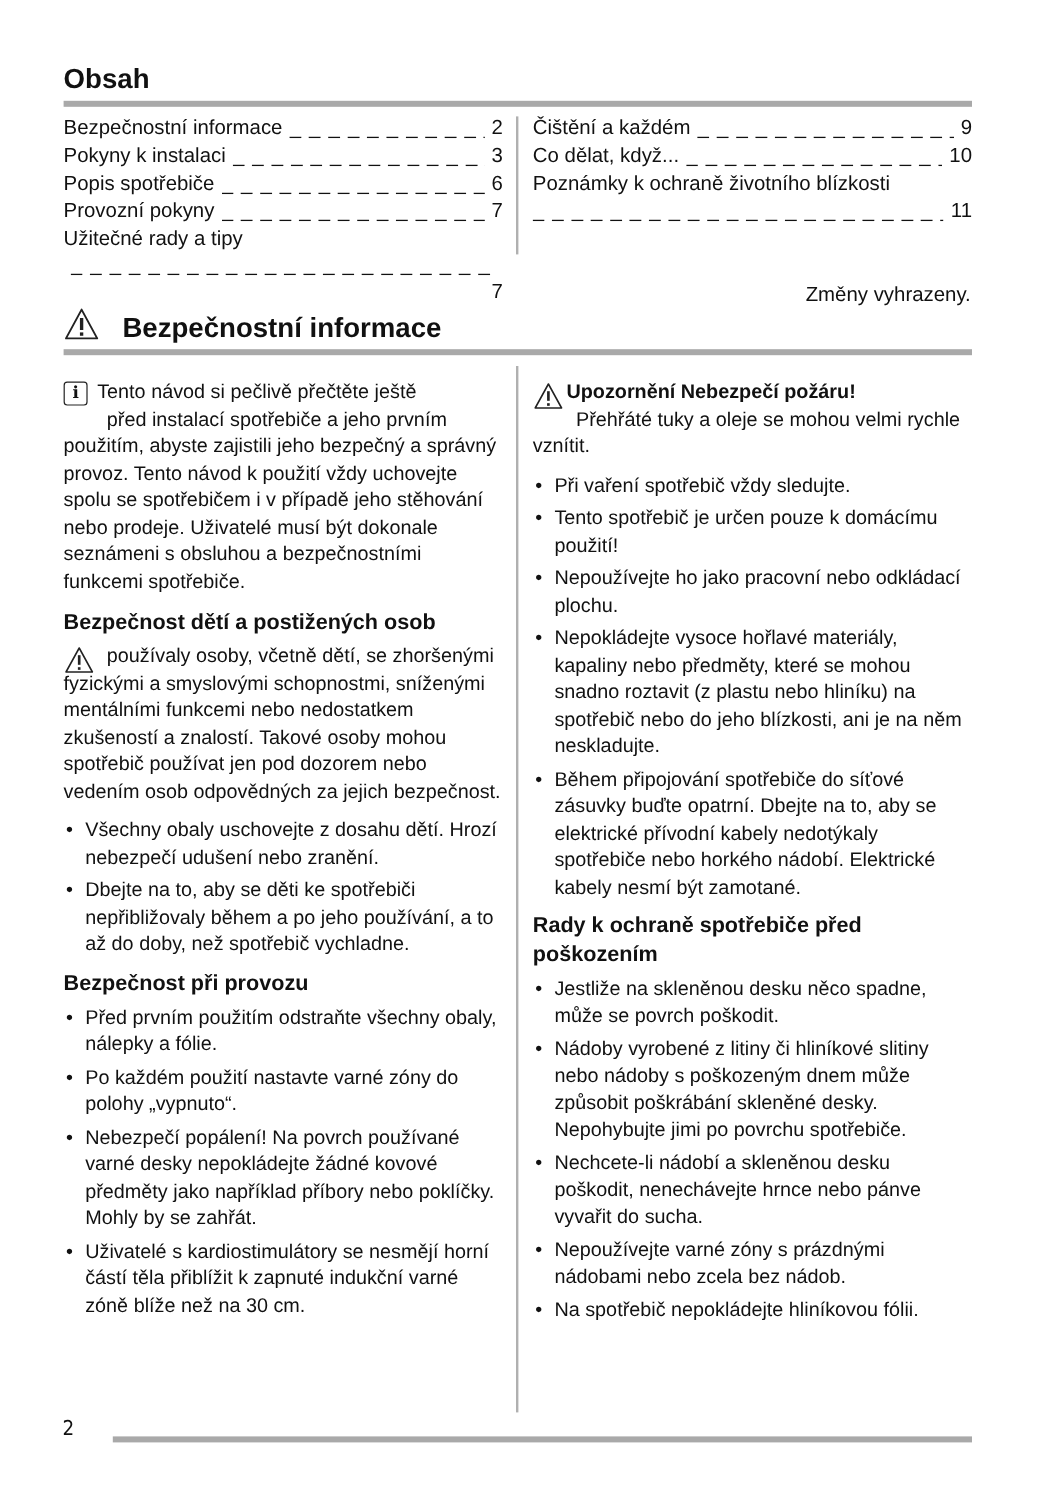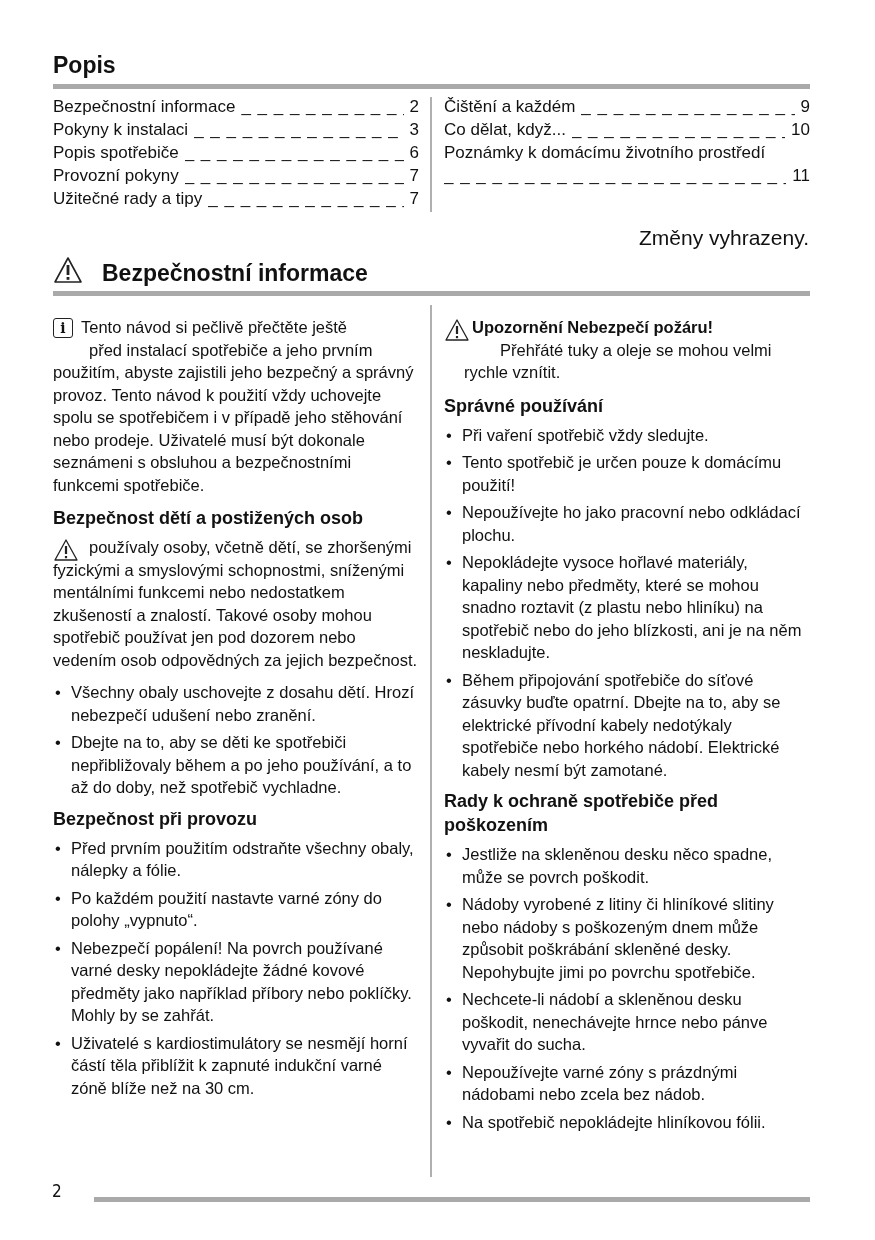--- a/index.html
+++ b/index.html
@@ -21,21 +21,21 @@
   .note { position:relative; margin-bottom:10px; }
   .note .ico { position:absolute; left:0; top:2px; }
   .note .first { padding-left:28px; display:block; }
   .info-ico { width:18px; height:18px; border:1.5px solid #222; border-radius:3px;
               font-family:"DejaVu Serif", serif; font-weight:bold; font-size:14px;
               line-height:18px; text-align:center; }
 </style>
 </head>
 <body>
 
-<div class="abs h1" style="left:53px;top:52px;">Popis</div>
+<div class="abs h1" style="left:53px;top:52px;">Obsah</div>
 <div class="rule" style="left:53px;top:84px;width:757px;"></div>
 
 <div class="toc-row" style="left:53px;top:96px;width:366px;">
     <span class="lbl">Bezpečnostní informace</span>
     <span class="dash">_ _ _ _ _ _ _ _ _ _ _ _ _ _ _ _ _ _ _ _ _ _ _ _ _ _ _ _ _</span>
     <span class="pg">2</span>
   </div>
 <div class="toc-row" style="left:53px;top:119px;width:366px;">
     <span class="lbl">Pokyny k instalaci</span>
     <span class="dash">_ _ _ _ _ _ _ _ _ _ _ _ _ _ _ _ _ _ _ _ _ _ _ _ _ _ _ _ _</span>
@@ -44,47 +44,47 @@
 <div class="toc-row" style="left:53px;top:142px;width:366px;justify-content:space-between;">
     <span class="lbl">Popis spotřebiče</span>
     <span class="dash">_ _ _ _ _ _ _ _ _ _ _ _ _ _ _ _ _ _ _ _ _ _ _ _ _ _ _ _ _</span>
     <span class="pg">6</span>
   </div>
 <div class="toc-row" style="left:53px;top:165px;width:366px;">
     <span class="lbl">Provozní pokyny</span>
     <span class="dash">_ _ _ _ _ _ _ _ _ _ _ _ _ _ _ _ _ _ _ _ _ _ _ _ _ _ _ _ _</span>
     <span class="pg">7</span>
   </div>
-<div class="toc-row" style="left:53px;top:188px;width:366px;">
+<div class="toc-row" style="left:53px;top:188px;width:366px;flex-direction:column;">
     <span class="lbl">Užitečné rady a tipy</span>
     <span class="dash">_ _ _ _ _ _ _ _ _ _ _ _ _ _ _ _ _ _ _ _ _ _ _ _ _ _ _ _ _</span>
     <span class="pg">7</span>
   </div>
 
 <div class="vrule" style="left:430px;top:97px;height:115px;"></div>
 
 <div class="toc-row" style="left:444px;top:96px;width:366px;">
     <span class="lbl">Čištění a každém</span>
     <span class="dash">_ _ _ _ _ _ _ _ _ _ _ _ _ _ _ _ _ _ _ _ _ _ _ _ _ _ _ _ _</span>
     <span class="pg">9</span>
   </div>
 <div class="toc-row" style="left:444px;top:119px;width:366px;">
     <span class="lbl">Co dělat, když...</span>
     <span class="dash">_ _ _ _ _ _ _ _ _ _ _ _ _ _ _ _ _ _ _ _ _ _ _ _ _ _ _ _ _</span>
     <span class="pg">10</span>
   </div>
 <div class="toc-row" style="left:444px;top:142px;width:366px;">
-    <span class="lbl">Poznámky k domácímu životního prostředí</span>
+    <span class="lbl">Poznámky k ochraně životního blízkosti</span>
   </div>
 <div class="toc-row" style="left:444px;top:165px;width:366px;">
     <span class="dash" style="margin-left:0">_ _ _ _ _ _ _ _ _ _ _ _ _ _ _ _ _ _ _ _ _ _ _ _ _ _ _ _ _</span>
     <span class="pg">11</span>
   </div>
 
-<div class="abs" style="right:66px;top:226px;font-size:21px;">Změny vyhrazeny.</div>
+<div class="abs" style="right:66px;top:236px;font-size:17px;">Změny vyhrazeny.</div>
 
 <div class="abs" style="left:53px;top:256px;">
   <svg width="30" height="28" viewBox="0 0 30 28">
       <path d="M15 2 L28 26 L2 26 Z" fill="none" stroke="#222" stroke-width="1.6" stroke-linejoin="round"></path>
       <rect x="13.6" y="9" width="2.8" height="10" fill="#222"></rect>
       <rect x="13.6" y="21" width="2.8" height="2.8" fill="#222"></rect>
     </svg>
 </div>
 <div class="abs h1" style="left:102px;top:260px;font-weight:normal;font-size:23px;"><b>Bezpečnostní informace</b></div>
 <div class="rule" style="left:53px;top:291px;width:757px;"></div>
@@ -124,24 +124,23 @@
 </div>
 
 <div class="col" style="left:444px;top:316px;width:368px;">
   <div class="note">
     <span class="ico"><svg width="26" height="24" viewBox="0 0 26 24">
           <path d="M13 2 L24 22 L2 22 Z" fill="none" stroke="#222" stroke-width="1.3" stroke-linejoin="round"></path>
           <rect x="11.9" y="8" width="2.2" height="8" fill="#222"></rect>
           <rect x="11.9" y="18" width="2.2" height="2.2" fill="#222"></rect>
         </svg></span>
     <span class="first"><b>Upozornění Nebezpečí požáru!</b></span>
-    <span style="display:block;text-indent:36px;margin-left:20px;">Přehřáté tuky a oleje se mohou velmi rychle vznítit.</span>
+    <span style="display:block;text-indent:36px;">Přehřáté tuky a oleje se mohou velmi rychle vznítit.</span>
   </div>
 
-  <div class="h2">Správné používání</div>
   <ul class="b">
     <li>Při vaření spotřebič vždy sledujte.</li>
     <li>Tento spotřebič je určen pouze k domácímu použití!</li>
     <li>Nepoužívejte ho jako pracovní nebo odkládací plochu.</li>
     <li>Nepokládejte vysoce hořlavé materiály, kapaliny nebo předměty, které se mohou snadno roztavit (z plastu nebo hliníku) na spotřebič nebo do jeho blízkosti, ani je na něm neskladujte.</li>
     <li>Během připojování spotřebiče do síťové zásuvky buďte opatrní. Dbejte na to, aby se elektrické přívodní kabely nedotýkaly spotřebiče nebo horkého nádobí. Elektrické kabely nesmí být zamotané.</li>
   </ul>
 
   <div class="h2">Rady k ochraně spotřebiče před poškozením</div>
   <ul class="b">

